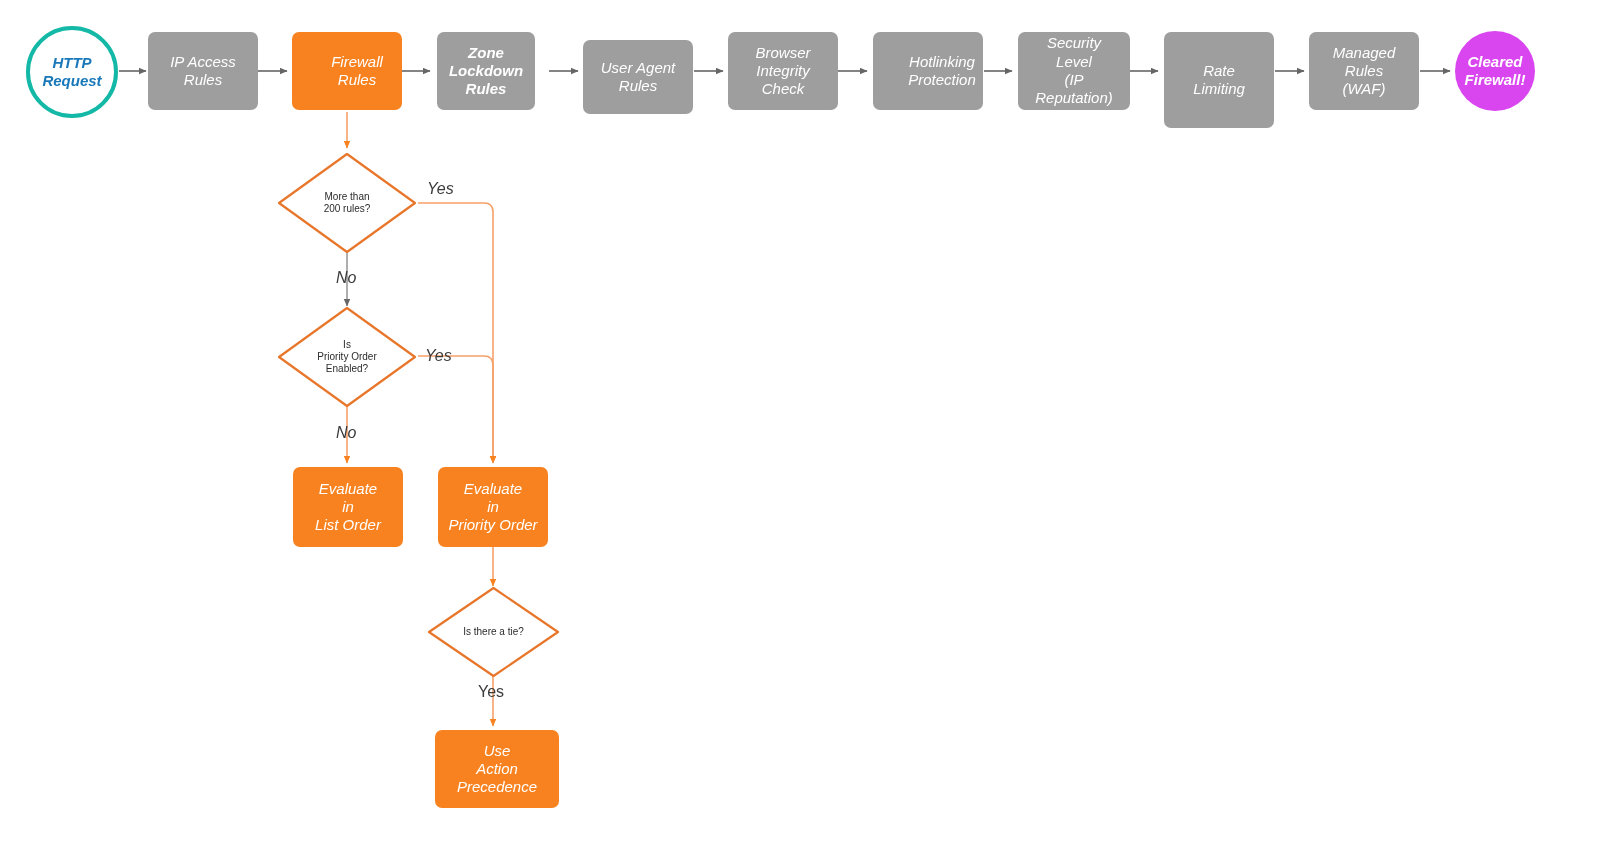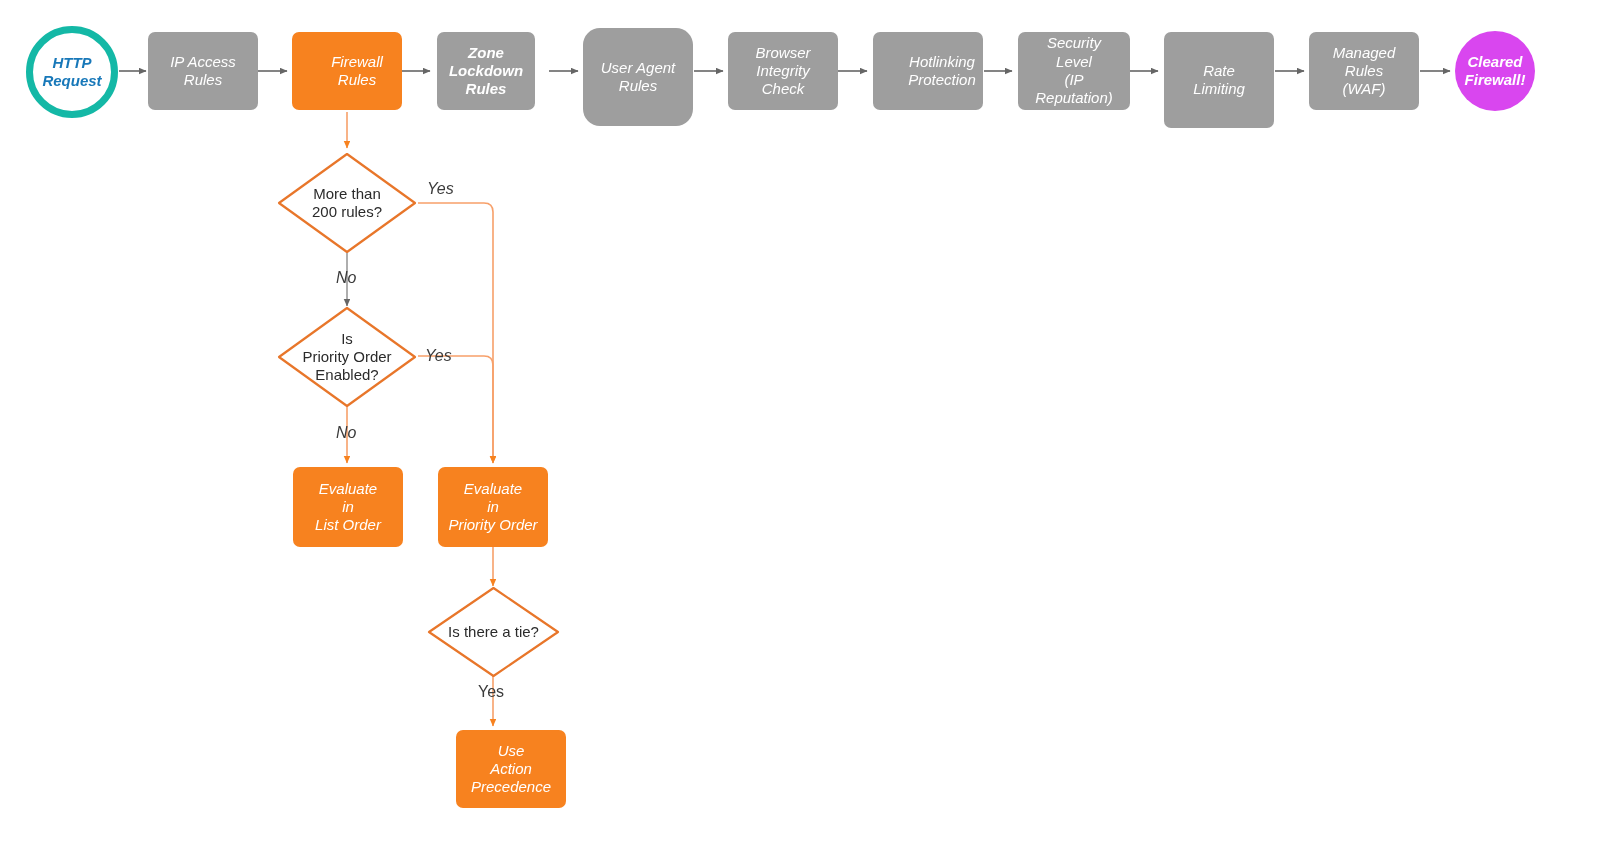--- a/index.html
+++ b/index.html
@@ -71,21 +71,21 @@
     font-style: italic;
     font-size: 15px;
   }
   .circle .label {
     display: block;
     width: 100%;
     white-space: pre-line;
   }
   .circle.start {
     background: #ffffff;
-    border: 7px solid #14b8a6;
+    border: 4px solid #14b8a6;
     color: #1878b9;
   }
   .circle.end {
     background: #d946ef;
     border: none;
     color: #ffffff;
   }
 
   
   .diamond {
@@ -97,21 +97,21 @@
     top: 0;
     width: 100%;
     height: 100%;
   }
   .diamond .label {
     position: relative;
     z-index: 2;
     display: block;
     width: 100%;
     color: #2b2b2b;
-    font-size: 15px;
+    font-size: 10px;
     white-space: pre-line;
   }
 
   
   .edge-label {
     position: absolute;
     color: #3b3b3b;
     font-size: 16px;
     white-space: nowrap;
   }
@@ -174,21 +174,21 @@
     <span class="label">Firewall
 Rules</span>
   </div>
 
   <div class="node box gray" style="left:437px; top:32px; width:98px; height:78px;font-weight:bold;">
     <span class="label">Zone
 Lockdown
 Rules</span>
   </div>
 
-  <div class="node box gray" style="left:583px; top:28px; width:110px; height:98px;border-radius:17px;">
+  <div class="node box gray" style="left:583px; top:40px; width:110px; height:74px;">
     <span class="label">User Agent
 Rules</span>
   </div>
 
   <div class="node box gray" style="left:728px; top:32px; width:110px; height:78px;">
     <span class="label">Browser
 Integrity
 Check</span>
   </div>
 
@@ -248,21 +248,21 @@
 in
 List Order</span>
   </div>
 
   <div class="node box orange" style="left:438px; top:467px; width:110px; height:80px;">
     <span class="label">Evaluate
 in
 Priority Order</span>
   </div>
 
-  <div class="node box orange" style="left:456px; top:730px; width:110px; height:78px;">
+  <div class="node box orange" style="left:435px; top:730px; width:124px; height:78px;">
     <span class="label">Use
 Action
 Precedence</span>
   </div>
 
   <span class="edge-label italic" style="left:427px; top:180px;">Yes</span>
 
   <span class="edge-label italic" style="left:336px; top:269px;">No</span>
 
   <span class="edge-label italic" style="left:425px; top:347px;">Yes</span>

